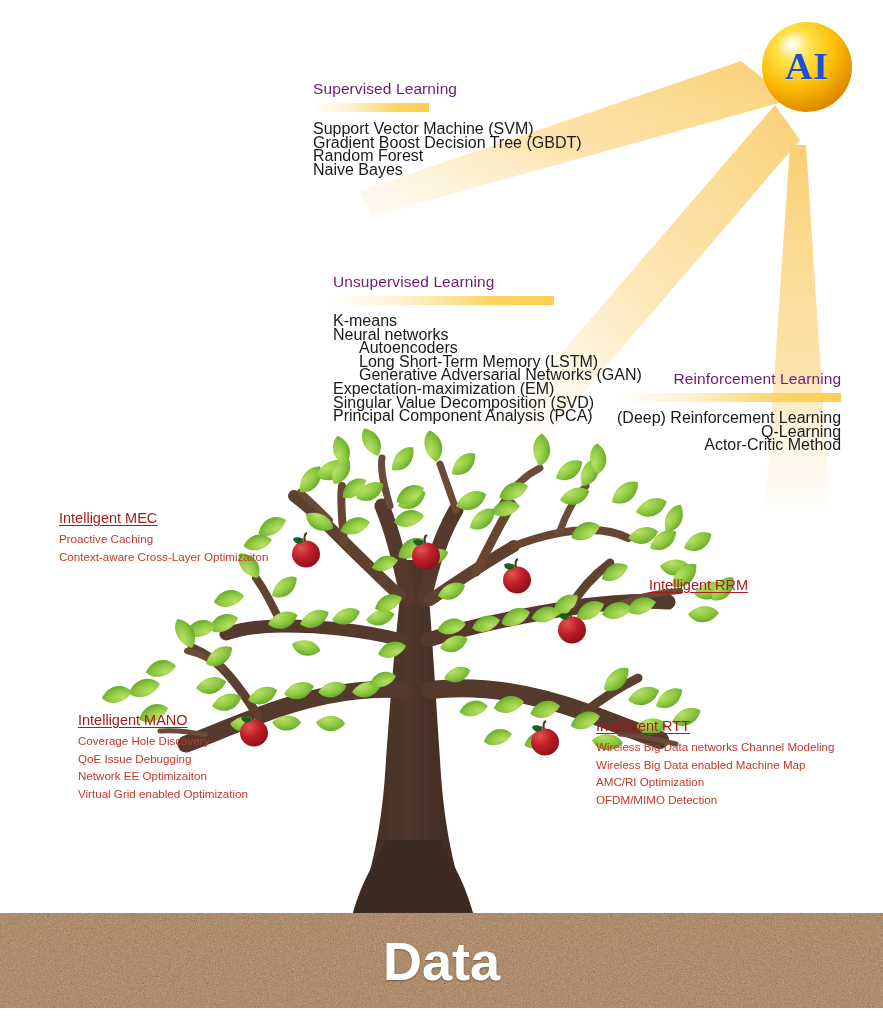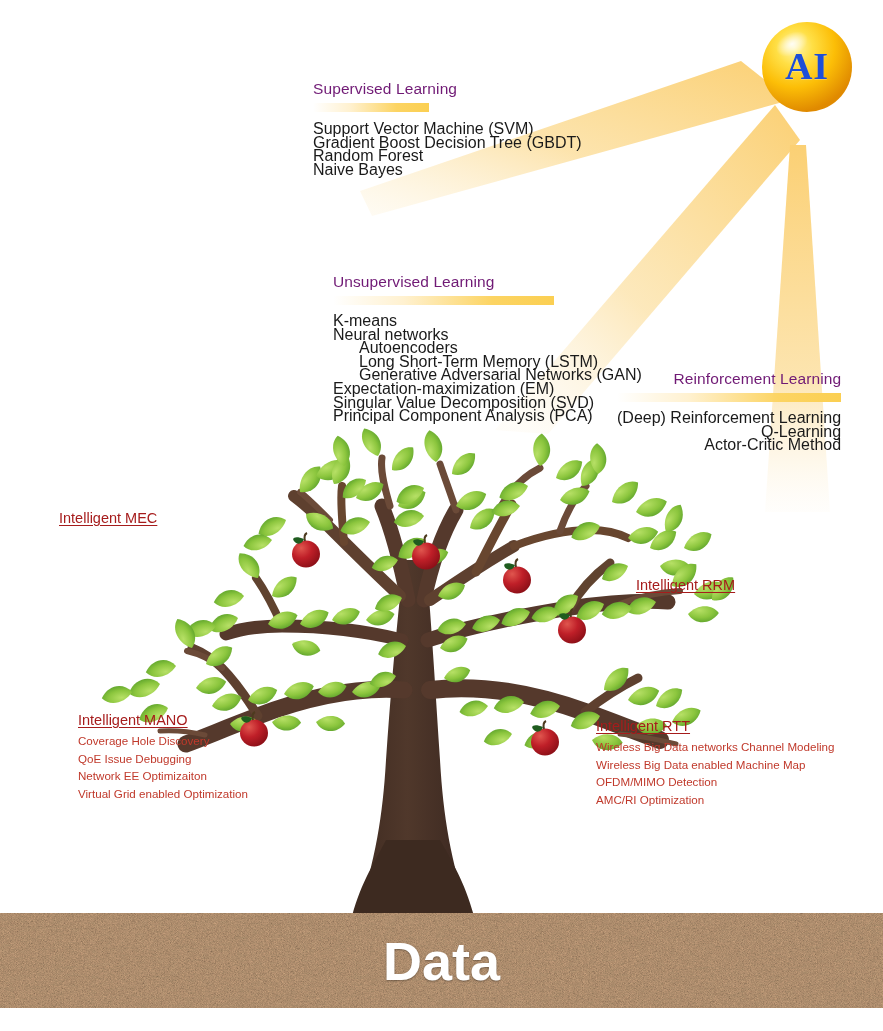--- a/index.html
+++ b/index.html
@@ -48,21 +48,21 @@
   .leaf-block{position:absolute;}
   .leaf-title{
     font-size:14.5px;color:#a61c1c;text-decoration:underline;
     text-underline-offset:2px;white-space:nowrap;margin-bottom:4px;
   }
   .leaf-block ul{list-style:none;margin:0;padding:0;}
   .leaf-block li{
     font-size:11.6px;color:#c0392b;line-height:17.5px;white-space:nowrap;
   }
   #blk-mec{left:59px;top:510px;}
-  #blk-rrm{left:636px;top:577px;}
+  #blk-rrm{left:649px;top:577px;}
   #blk-mano{left:78px;top:712px;}
   #blk-rtt{left:596px;top:718px;}
 
   
   #soil{
     position:absolute;left:0;top:913px;width:883px;height:95px;
     background-color:#5b3a24;
     overflow:hidden;
   }
   #soil .grain{position:absolute;left:0;top:0;width:100%;height:100%;}
@@ -442,20 +442,24 @@
       <div class="cat-bar bar-fade"></div>
       <div class="cat-list">
         <div>(Deep) Reinforcement Learning</div>
         <div class="ind1">Q-Learning</div>
         <div class="ind1">Actor-Critic Method</div>
       </div>
     </div>
 
     <div class="leaf-block" id="blk-mec">
       <div class="leaf-title">Intelligent MEC</div>
+      <ul>
+        <li>Proactive Caching</li>
+        <li>Context-aware Cross-Layer Optimizaiton</li>
+      </ul>
     </div>
 
     <div class="leaf-block" id="blk-rrm">
       <div class="leaf-title">Intelligent RRM</div>
     </div>
 
     <div class="leaf-block" id="blk-mano">
       <div class="leaf-title">Intelligent MANO</div>
       <ul>
         <li>Coverage Hole Discovery</li>
@@ -463,19 +467,19 @@
         <li>Network EE Optimizaiton</li>
         <li>Virtual Grid enabled Optimization</li>
       </ul>
     </div>
 
     <div class="leaf-block" id="blk-rtt">
       <div class="leaf-title">Intelligent RTT</div>
       <ul>
         <li>Wireless Big Data networks Channel Modeling</li>
         <li>Wireless Big Data enabled Machine Map</li>
+        <li>AMC/RI Optimization</li>
         <li>OFDM/MIMO Detection</li>
-        <li>AMC/RI Optimization</li>
       </ul>
     </div>
 
   </div>
 </div>
 
 </body></html>

